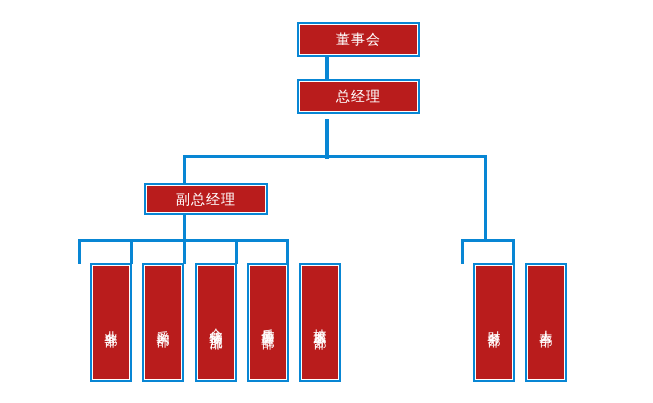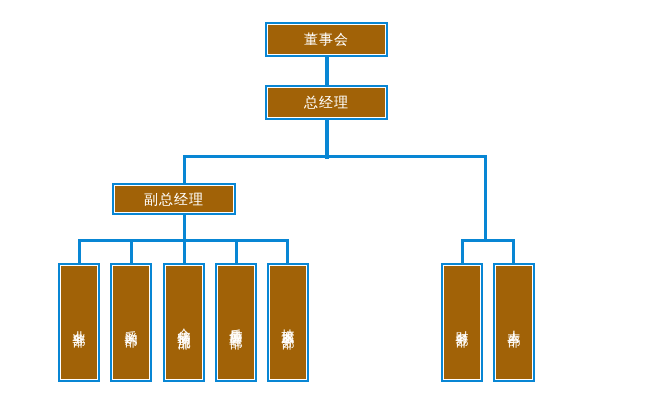--- a/index.html
+++ b/index.html
@@ -21,26 +21,27 @@
   
   .conn {
     position: absolute;
     background: #0886d4;
   }
 
   
   .node {
     position: absolute;
     box-sizing: border-box;
-    background: #a16207;
+    background: #b91c1c;
     border: 2px solid #0886d4;
     box-shadow: inset 0 0 0 1px #ffffff;
     display: flex;
     align-items: center;
     justify-content: center;
+    margin-left: 32px;
   }
   .node .label {
     color: #ffffff;
     font-size: 14px;
     line-height: 1.05;
     letter-spacing: 1px;
     white-space: nowrap;
     text-align: center;
   }
 
@@ -85,21 +86,21 @@
 
   <div class="conn" style="left:461px; top:239px; width:54px; height:3px;"></div>
 
   <div class="conn" style="left:461px; top:239px; width:3px; height:25px;"></div>
   <div class="conn" style="left:512px; top:239px; width:3px; height:25px;"></div>
 
   <div class="node node-h" style="left:265px; top:22px; width:123px; height:35px;">
     <span class="label">董事会</span>
   </div>
 
-  <div class="node node-h" style="left:265px; top:85px; width:123px; height:35px;">
+  <div class="node node-h" style="left:265px; top:79px; width:123px; height:35px;">
     <span class="label">总经理</span>
   </div>
 
   <div class="node node-h" style="left:112px; top:183px; width:124px; height:32px;">
     <span class="label">副总经理</span>
   </div>
 
   <div class="node node-v" style="left:58px; top:263px; width:42px; height:119px;">
     <span class="label">业务部</span>
   </div>

